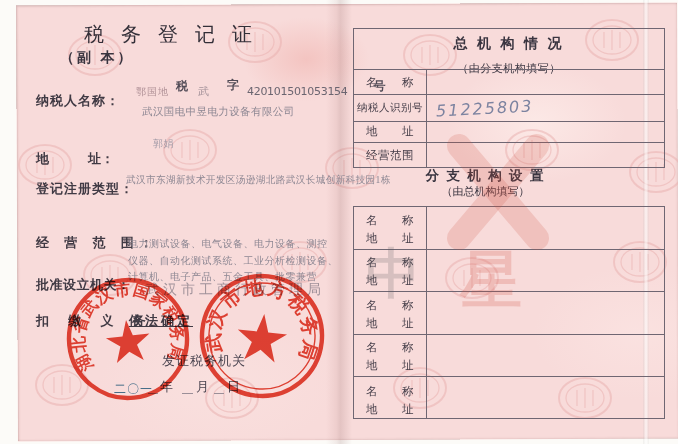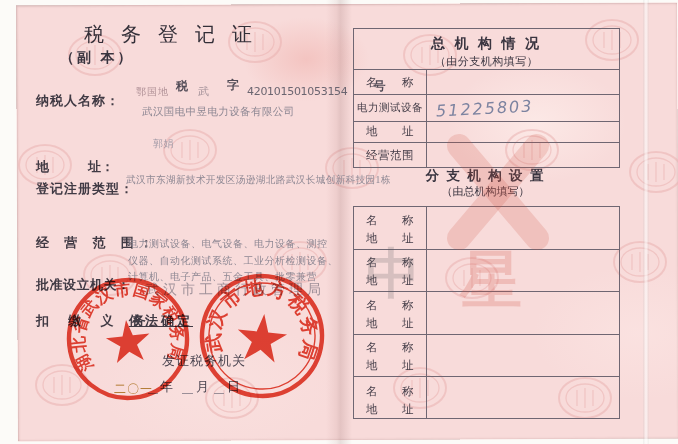--- a/index.html
+++ b/index.html
@@ -35,38 +35,38 @@
   .sr-tax{font-size:12px;color:#514b56;font-weight:700;transform:translateY(0px);margin-left:3px;}
   .sr-wu{font-size:11px;color:#a5939b;transform:translateY(6px);margin-left:6px;}
   .sr-zi{font-size:12px;color:#514b56;font-weight:700;transform:translateY(-1px);margin-left:14px;}
   .sr-num{font-size:11px;color:#6b6570;letter-spacing:-0.3px;transform:translateY(7px);margin-left:4px;
           font-family:"DejaVu Sans", sans-serif;}
   .sr-suffix{font-size:12px;color:#514b56;font-weight:700;transform:translateY(0px);margin-left:22px;}
   .scope-lines div{font-size:10px;color:#8d8793;letter-spacing:.5px;line-height:16.5px;white-space:nowrap;}
   .addr-val{transform:scaleX(.96);transform-origin:left center;}
   .issuer{left:162px;top:352px;font-size:13px;letter-spacing:1px;color:#4a4450;z-index:4;}
   .dl{color:#4a4450;font-size:13px;}
-  .dl-faint{color:#a16207;font-size:12px;letter-spacing:1px;}
+  .dl-faint{color:#0c4a6e;font-size:12px;letter-spacing:1px;}
   .blank{position:absolute;border-bottom:1px solid #9b8f98;height:1px;z-index:4;}
   .footer-line{left:116px;top:400px;width:130px;text-align:center;font-size:13px;letter-spacing:1.5px;color:#3f3a45;}
   
   .stamp{position:absolute;z-index:9;mix-blend-mode:multiply;opacity:.88;}
   
   .wm{position:absolute;z-index:8;pointer-events:none;}
   .wm-gray{left:366px;top:238px;font-size:54px;font-weight:700;color:rgba(95,90,96,.22);
            font-family:"Liberation Sans", sans-serif;}
   .wm-red-star{left:460px;top:238px;font-size:62px;font-weight:700;color:rgba(208,78,64,.22);
            font-family:"Liberation Sans", sans-serif;}
   
-  .tbl{position:absolute;border:1.3px solid #6f6672;z-index:4;background:transparent;}
+  .tbl{position:absolute;border:1.3px solid #6f6672;z-index:4;background:transparent;padding-left:45px;}
   .tbl .hline{position:absolute;left:0;right:0;height:0;border-top:1px solid #6f6672;}
   .tbl .vline{position:absolute;width:0;border-left:1px solid #6f6672;}
   .tbl-head{position:absolute;left:0;right:0;text-align:center;color:#3a3540;}
   .tbl-head .t1{font-size:14px;font-weight:700;letter-spacing:3px;}
-  .tbl-head .t2{font-size:11px;letter-spacing:.5px;margin-top:1px;}
+  .tbl-head .t2{font-size:11px;letter-spacing:.5px;margin-top:8px;}
   .cell-label{position:absolute;color:#443d48;font-size:11.5px;letter-spacing:.5px;
               text-align:center;white-space:nowrap;}
   .hand{position:absolute;font-family:"DejaVu Sans", sans-serif;font-style:italic;
         font-size:16px;color:#7c83a0;letter-spacing:2px;transform:rotate(-3deg);}
   .sec2-title{left:353px;top:167px;width:265px;text-align:center;font-size:13.5px;font-weight:700;
               letter-spacing:2px;color:#3a3540;z-index:4;}
   .sec2-sub{left:353px;top:184px;width:265px;text-align:center;font-size:11px;color:#3a3540;z-index:4;}
 </style>
 </head>
 <body>
@@ -115,21 +115,21 @@
     <span class="sr-zi">字</span>
     <span class="sr-num">420101501053154</span>
     <span class="sr-suffix">号</span>
   </div>
 
   <div class="abs lab" style="left:36px;top:92px;">纳税人名称：</div>
   <div class="abs val" style="left:142px;top:105px;font-size:10.5px;">武汉国电中昱电力设备有限公司</div>
 
   <div class="abs val" style="left:153px;top:137px;color:#a099a6;">郭娟</div>
 
-  <div class="abs lab" style="left:36px;top:158px;letter-spacing:0;">地　　　址：</div>
+  <div class="abs lab" style="left:36px;top:150px;letter-spacing:0;">地　　　址：</div>
   <div class="abs val addr-val" style="left:126px;top:173px;">武汉市东湖新技术开发区汤逊湖北路武汉长城创新科技园1栋</div>
 
   <div class="abs lab" style="left:36px;top:180px;font-family:Liberation Mono, monospace;">登记注册类型：</div>
 
   <div class="abs lab" style="left:36px;top:234px;letter-spacing:6px;">经 营 范 围：</div>
   <div class="abs scope-lines" style="left:128px;top:236px;">
     <div>电力测试设备、电气设备、电力设备、测控</div>
     <div>仪器、自动化测试系统、工业分析检测设备、</div>
     <div>计算机、电子产品、五金工具、批零兼营</div>
   </div>
@@ -155,21 +155,21 @@
     <div class="tbl-head" style="top:6px;">
       <div class="t1">总 机 构 情 况</div>
       <div class="t2">（由分支机构填写）</div>
     </div>
     <div class="hline" style="top:40px;"></div>
     <div class="hline" style="top:65px;"></div>
     <div class="hline" style="top:92px;"></div>
     <div class="hline" style="top:113px;"></div>
     <div class="vline" style="left:72px;top:40px;height:98px;"></div>
     <div class="cell-label" style="left:0;width:72px;top:46px;">名　　称</div>
-    <div class="cell-label" style="left:0;width:72px;top:72px;font-size:10.5px;">电力测试设备</div>
+    <div class="cell-label" style="left:0;width:72px;top:72px;font-size:10.5px;">纳税人识别号</div>
     <div class="hand" style="left:82px;top:70px;">51225803</div>
     <div class="cell-label" style="left:0;width:72px;top:95px;">地　　址</div>
     <div class="cell-label" style="left:0;width:72px;top:119px;">经营范围</div>
   </div>
 
   <div class="abs sec2-title">分 支 机 构 设 置</div>
   <div class="abs sec2-sub">（由总机构填写）</div>
 
   <div class="tbl" style="left:353px;top:206px;width:265px;height:211px;">
     <div class="hline" style="top:42px;"></div>

